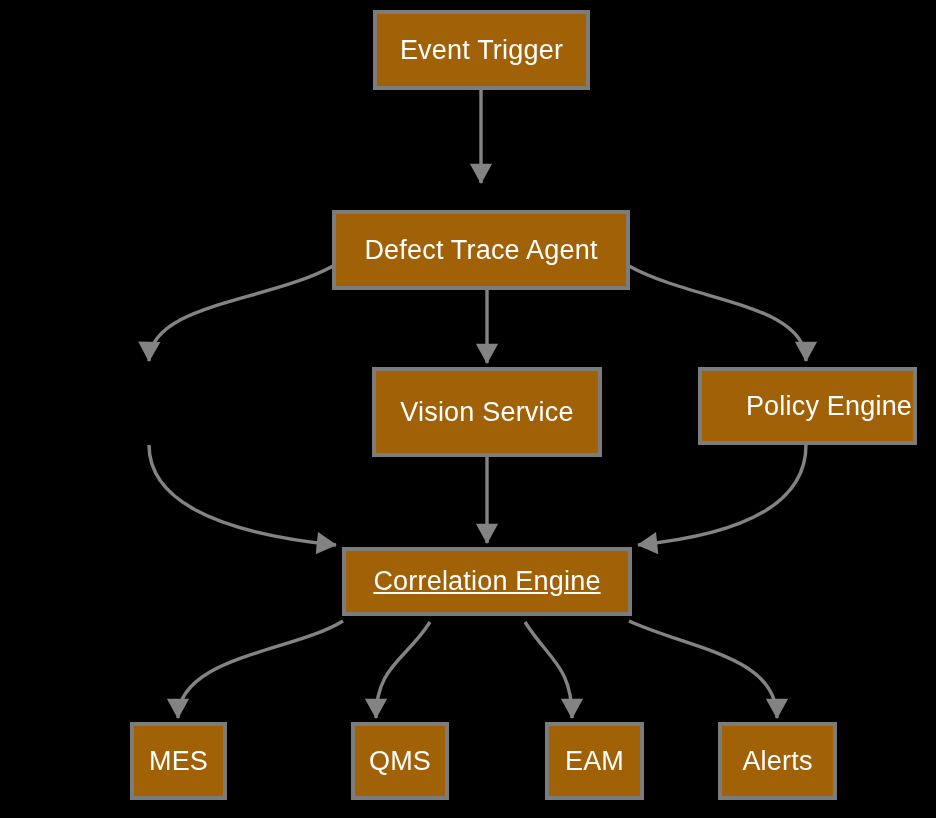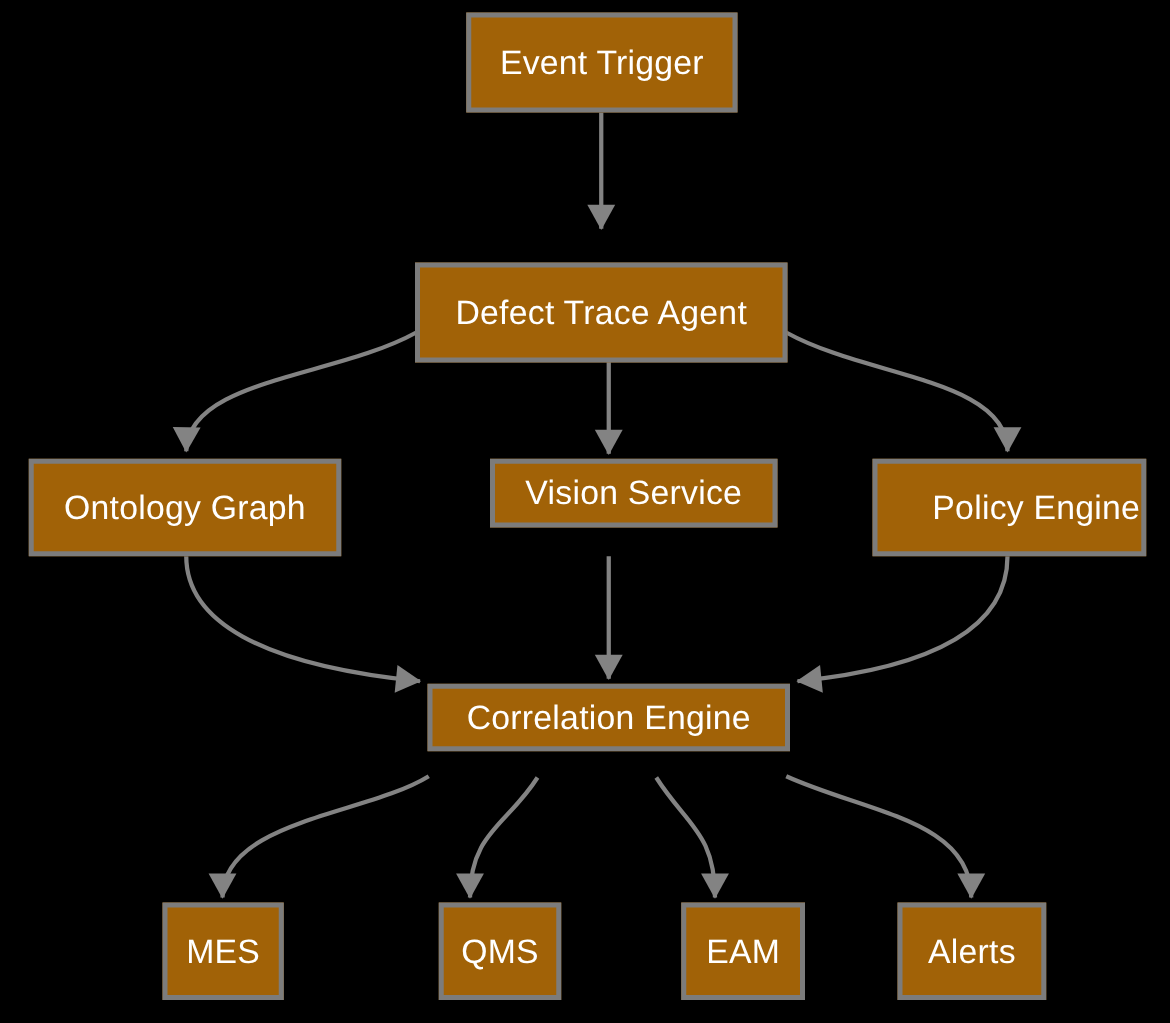--- a/index.html
+++ b/index.html
@@ -36,23 +36,23 @@
     align-items: center;
     justify-content: center;
     font-size: 27px;
     letter-spacing: 0.2px;
     white-space: nowrap;
   }
   
   .n-event-trigger      { left: 373px; top:  10px; width: 217px; height: 80px; }
   .n-defect-trace-agent { left: 332px; top: 187px; width: 298px; height: 80px; margin-top: 23px; }
   .n-ontology-graph     { left:  23px; top: 367px; width: 250px; height: 78px; }
-  .n-vision-service     { left: 392px; top: 367px; width: 230px; height: 55px; }
+  .n-vision-service     { left: 372px; top: 367px; width: 230px; height: 90px; }
   .n-policy-engine      { left: 698px; top: 367px; width: 219px; height: 78px; padding-left: 43px; }
-  .n-correlation-engine { left: 342px; top: 547px; width: 290px; height: 54px; }
+  .n-correlation-engine { left: 342px; top: 547px; width: 290px; height: 69px; text-decoration: underline; }
   .n-mes                { left: 130px; top: 722px; width:  97px; height: 78px; }
   .n-qms                { left: 327px; top: 722px; width:  98px; height: 78px; margin-left: 24px; }
   .n-eam                { left: 523px; top: 722px; width:  99px; height: 78px; margin-left: 22px; }
   .n-alerts             { left: 718px; top: 722px; width: 119px; height: 78px; text-align: right; }
 </style>
 </head>
 <body>
 
 <div class="canvas">
 
@@ -77,23 +77,20 @@
   </svg>
 
   <div class="node n-event-trigger">
     <span>Event Trigger</span>
   </div>
 
   <div class="node n-defect-trace-agent">
     <span>Defect Trace Agent</span>
   </div>
 
-  <div class="node n-ontology-graph">
-    <span>Ontology Graph</span>
-  </div>
 
   <div class="node n-vision-service">
     <span>Vision Service</span>
   </div>
 
   <div class="node n-policy-engine">
     <span>Policy Engine</span>
   </div>
 
   <div class="node n-correlation-engine">

